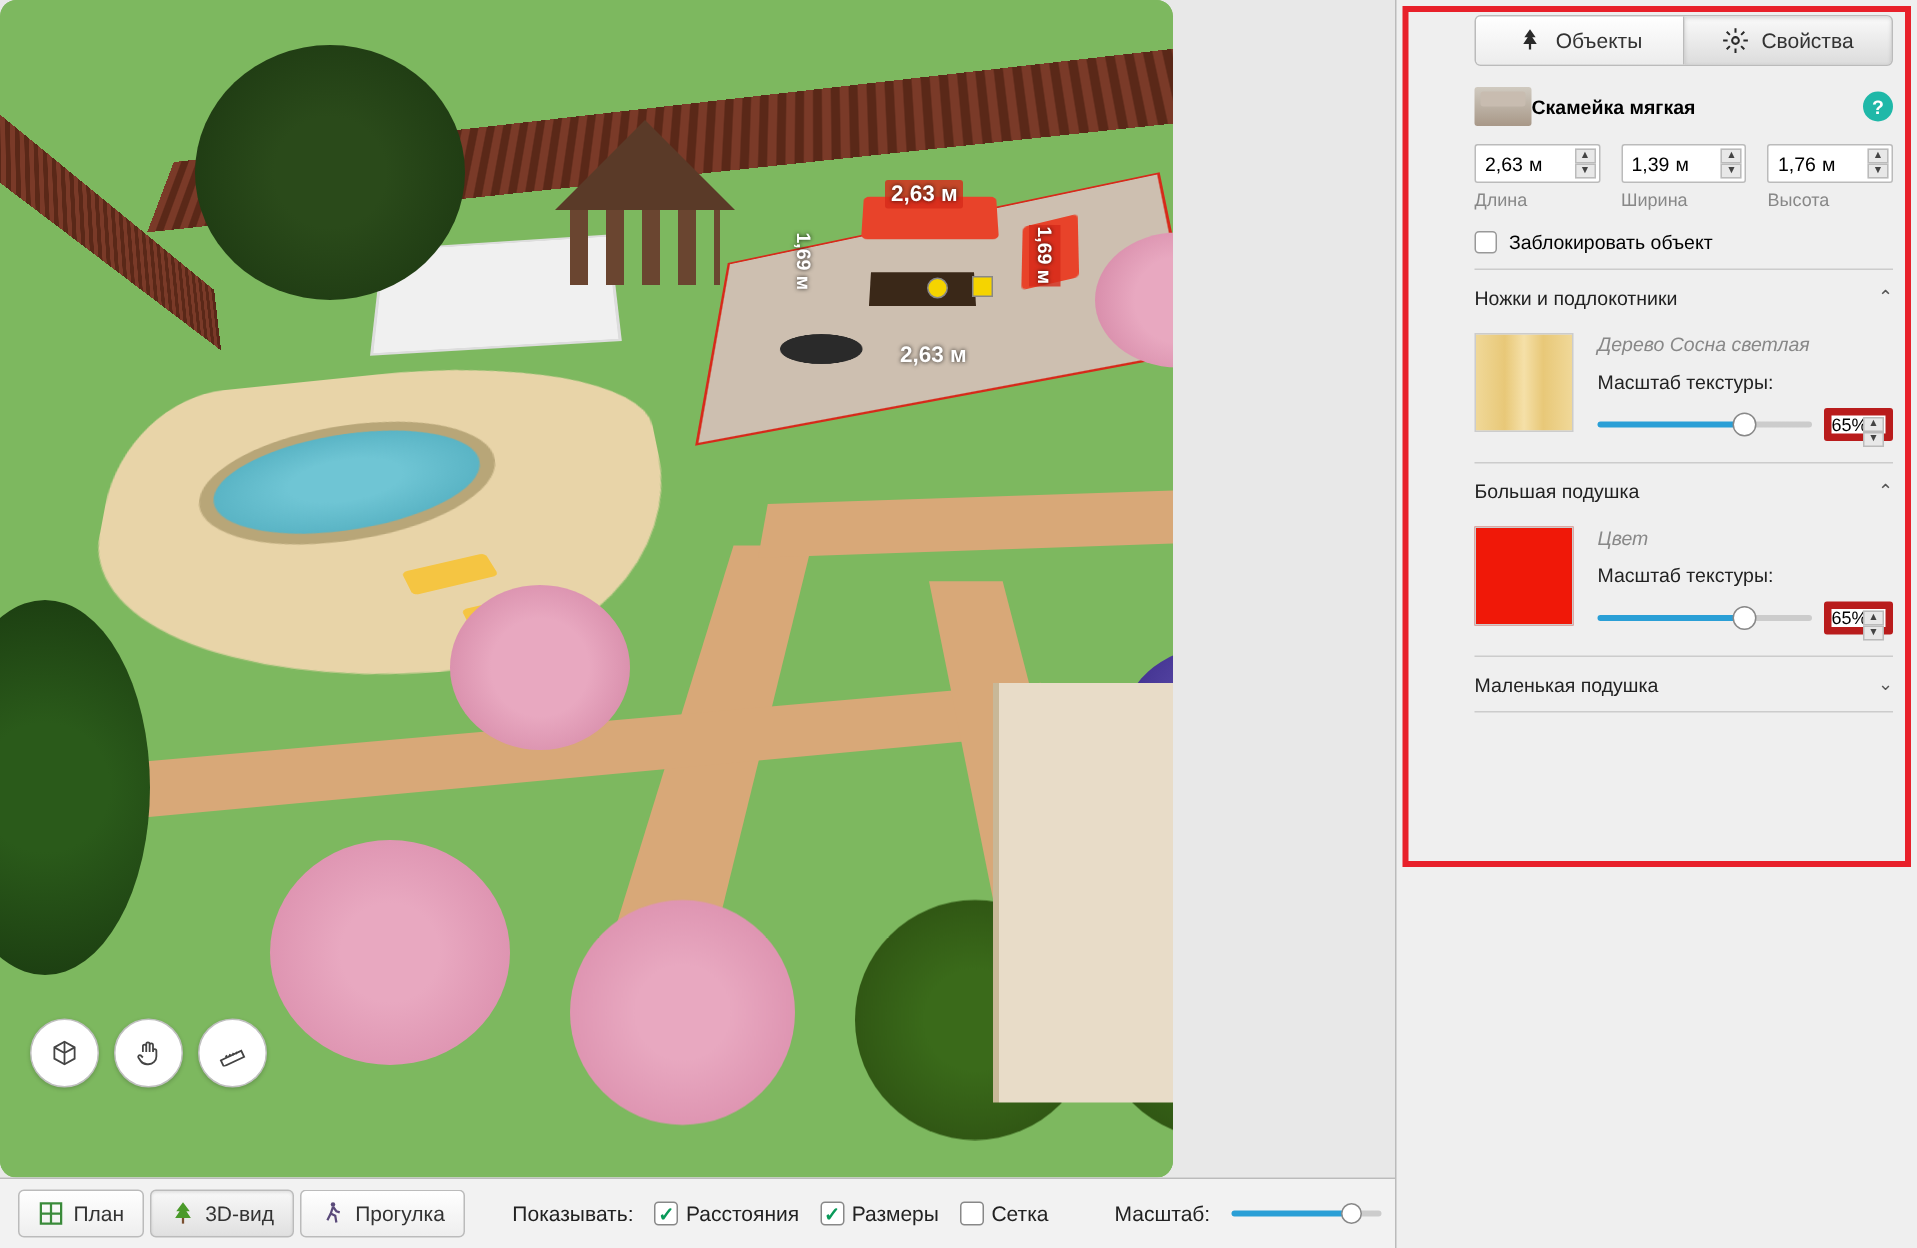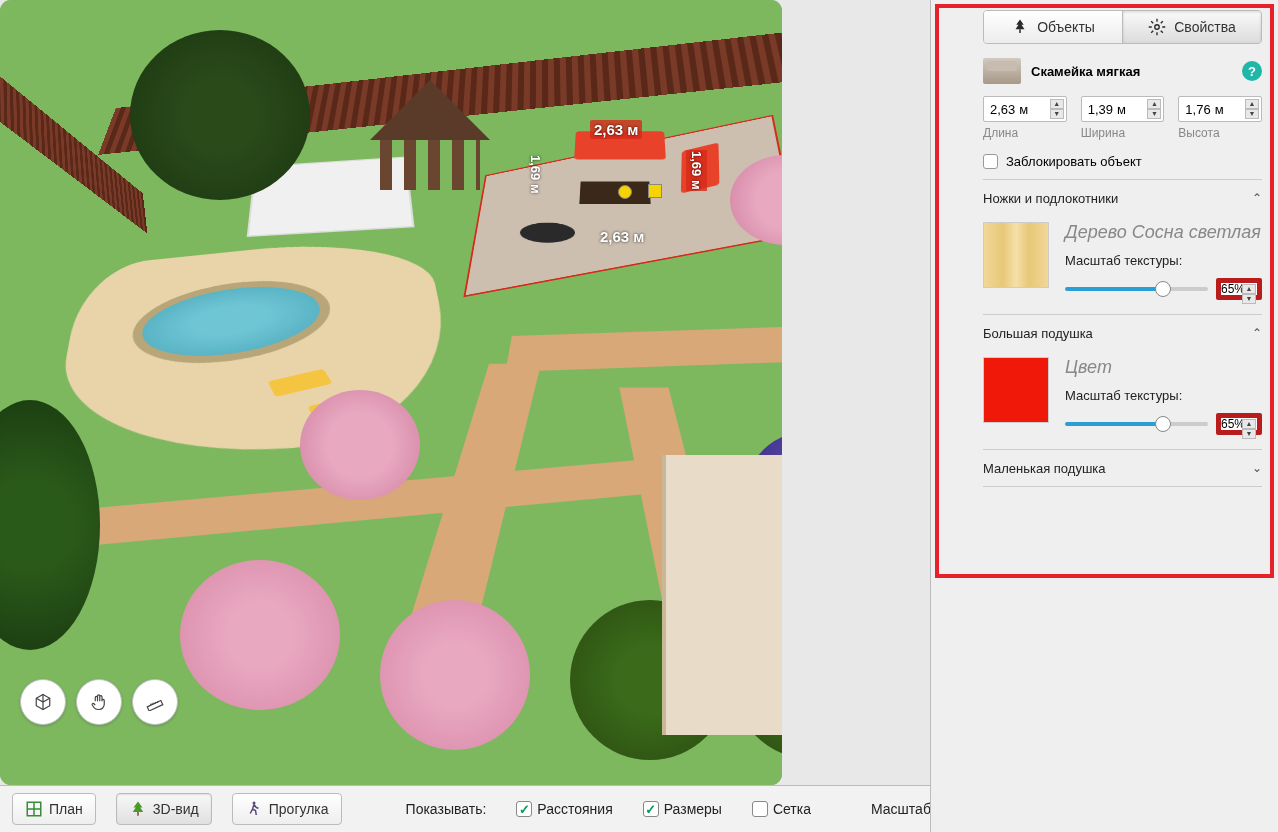--- a/index.html
+++ b/index.html
@@ -70,21 +70,21 @@
   .p3 { left: 100px; top: 470px; width: 620px; height: 55px; transform: perspective(800px) rotateX(50deg) rotateZ(-8deg); }
   .p4 { left: 640px; top: 340px; width: 55px; height: 300px; transform: perspective(800px) rotateX(40deg) skewX(10deg); }
 
   .house { position: absolute; right: 0; bottom: 50px; width: 120px; height: 280px; background: #e8dcc8; border-left: 4px solid #c8b898; }
 
   
   .view-tools { position: absolute; left: 20px; bottom: 60px; display: flex; gap: 10px; }
   .round-btn { width: 46px; height: 46px; border-radius: 50%; background: #fff; border: 1px solid #c0c0c0; display: flex; align-items: center; justify-content: center; cursor: pointer; box-shadow: 0 1px 3px rgba(0,0,0,0.2); font-size: 20px; color: #444; }
 
   
-  .bottom-bar { position: absolute; left: 0; bottom: 0; width: 1278px; height: 47px; background: #f2f2f2; border-top: 1px solid #bbb; display: flex; align-items: center; padding: 0 12px; gap: 20px; font-size: 14px; }
+  .bottom-bar { position: absolute; left: 0; bottom: 0; width: 1278px; height: 47px; background: #f2f2f2; border-top: 1px solid #bbb; display: flex; align-items: center; padding: 0 12px; gap: 4px; font-size: 14px; }
   .view-btn { height: 32px; padding: 0 12px; background: linear-gradient(#fff,#eee); border: 1px solid #bbb; border-radius: 4px; display: flex; align-items: center; gap: 6px; cursor: pointer; font-size: 14px; color: #333; }
   .view-btn.active { background: linear-gradient(#f8f8f8,#e0e0e0); box-shadow: inset 0 1px 2px rgba(0,0,0,0.1); }
   .sep { width: 14px; }
   .show-label { color: #222; margin-left: 10px; }
   .chk { display: inline-flex; align-items: center; gap: 5px; margin-left: 10px; cursor: pointer; color: #222; }
   .chk-box { width: 16px; height: 16px; border: 1px solid #888; border-radius: 3px; display: flex; align-items: center; justify-content: center; font-size: 13px; background: #fff; }
   .chk-box.on { background: #fff; color: #0a9a5a; font-weight: bold; }
   .zoom-label { margin-left: 40px; color: #222; }
   .zoom-slider { width: 100px; height: 4px; background: linear-gradient(90deg,#2a9fd6 0 75%, #ccc 75% 100%); border-radius: 2px; position: relative; margin: 0 10px; }
   .zoom-thumb { position: absolute; left: 73%; top: -5px; width: 14px; height: 14px; background: #fff; border: 1px solid #888; border-radius: 50%; }
@@ -93,21 +93,21 @@
   
   .right-panel { position: absolute; right: 0; top: 0; width: 348px; height: 832px; background: #efefef; border-left: 1px solid #bbb; }
   .highlight-box { position: absolute; left: 4px; top: 4px; right: 4px; height: 574px; border: 4px solid #e8202a; pointer-events: none; }
   .panel-inner { padding: 10px 16px 0 16px; margin-left: 36px; }
 
   .tabs { display: flex; height: 34px; border: 1px solid #bbb; border-radius: 4px; overflow: hidden; margin-bottom: 14px; }
   .tab { flex: 1; display: flex; align-items: center; justify-content: center; gap: 8px; font-size: 14px; cursor: pointer; background: linear-gradient(#fff,#ececec); color: #333; }
   .tab.active { background: linear-gradient(#fafafa,#dcdcdc); box-shadow: inset 0 1px 3px rgba(0,0,0,0.15); }
   .tab + .tab { border-left: 1px solid #bbb; }
 
-  .obj-header { display: flex; align-items: center; gap: 10px; margin-bottom: 12px; }
+  .obj-header { display: flex; align-items: center; margin-bottom: 12px; }
   .obj-thumb { width: 38px; height: 26px; background: linear-gradient(#d0cac0,#a89888); border-radius: 2px; position: relative; }
   .obj-thumb::after { content:''; position:absolute; left:4px; right:4px; top:3px; height:10px; background:#c8bcb0; border-radius:2px; }
   .obj-title { font-weight: bold; font-size: 13px; flex: 1; }
   .help-badge { width: 20px; height: 20px; background: #1fb8a8; color: #fff; border-radius: 50%; display: flex; align-items: center; justify-content: center; font-size: 13px; font-weight: bold; cursor: pointer; }
 
   .dims-row { display: flex; gap: 14px; margin-bottom: 4px; }
   .dim-field { flex: 1; }
   .dim-input-wrap { display: flex; align-items: center; height: 26px; background: #fff; border: 1px solid #bbb; border-radius: 2px; padding: 0 2px 0 6px; font-size: 13px; }
   .dim-input-wrap span.unit { color: #000; margin-left: 4px; flex:1; }
   .spinner { width: 14px; display: flex; flex-direction: column; }
@@ -118,21 +118,21 @@
   .lock-chk { width: 15px; height: 15px; border: 1px solid #999; border-radius: 3px; background: #fff; }
 
   .section { border-top: 1px solid #ccc; }
   .section-head { display: flex; align-items: center; justify-content: space-between; height: 36px; font-size: 13px; cursor: pointer; color: #222; }
   .chevron { font-size: 12px; color: #555; }
   .section-body { padding: 6px 0 14px; display: flex; gap: 16px; }
   .swatch { width: 66px; height: 66px; border: 1px solid #ccc; flex-shrink: 0; }
   .swatch.wood { background: linear-gradient(90deg,#f0d898 0,#e8c878 30%,#f5e0a8 50%,#e8c878 70%,#f0d898 100%); }
   .swatch.red { background: #f01808; }
   .section-right { flex: 1; display: flex; flex-direction: column; gap: 10px; }
-  .mat-name { font-size: 18px; color: #888; font-style: italic; }
+  .mat-name { font-size: 13px; color: #888; font-style: italic; }
   .scale-label { font-size: 13px; color: #222; }
   .scale-row { display: flex; align-items: center; gap: 8px; }
   .tex-slider { flex: 1; height: 4px; background: linear-gradient(90deg,#2a9fd6 0 65%, #ccc 65% 100%); border-radius: 2px; position: relative; }
   .tex-thumb { position: absolute; left: 63%; top: -6px; width: 16px; height: 16px; background: #fff; border: 1px solid #888; border-radius: 50%; }
   .tex-val { width: 46px; height: 22px; background: #fff; border: 5px solid #b91c1c; border-radius: 2px; font-size: 12px; display: flex; align-items: center; justify-content: center; position: relative; padding-right: 12px; }
   .tex-val .spinner { position: absolute; right: 1px; top: 1px; bottom: 1px; }
 
   .delete-row { display: flex; justify-content: center; padding: 16px 0; }
   .delete-btn { height: 38px; padding: 0 22px; background: linear-gradient(#fff,#eaeaea); border: 1px solid #bbb; border-radius: 4px; display: flex; align-items: center; gap: 10px; cursor: pointer; font-size: 14px; color: #333; }
   .trash-icon { width: 18px; height: 18px; position: relative; }

